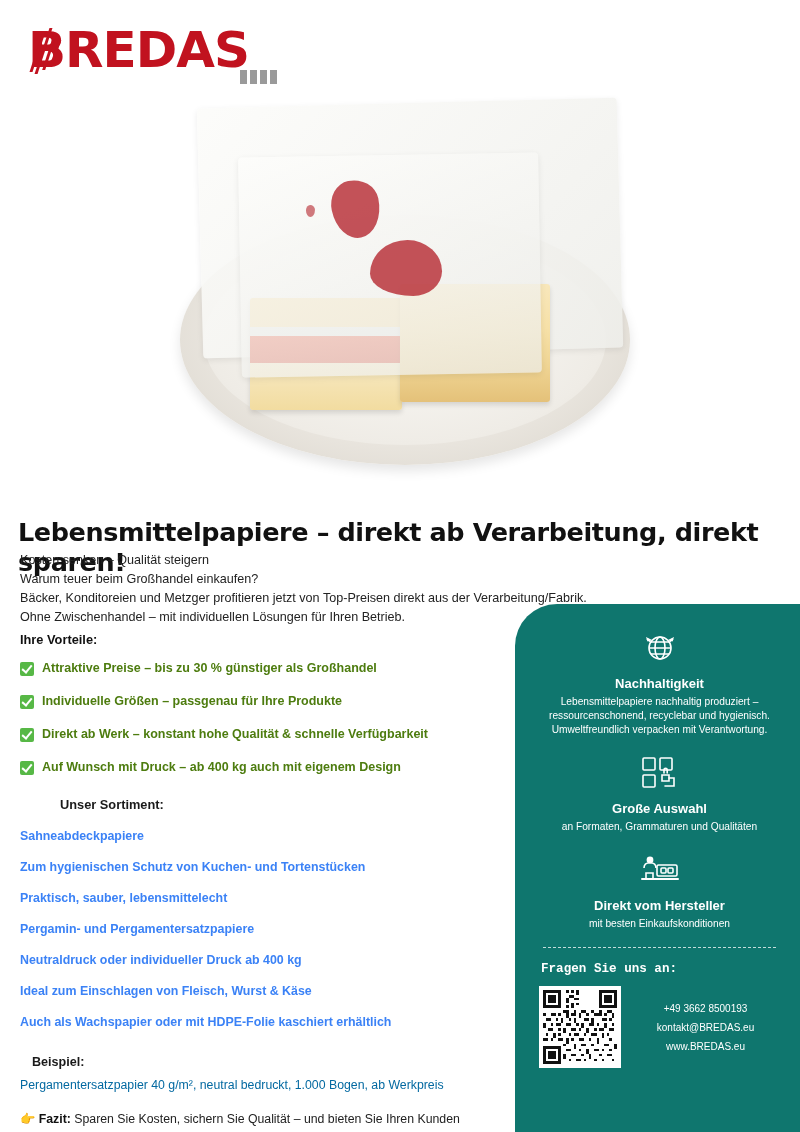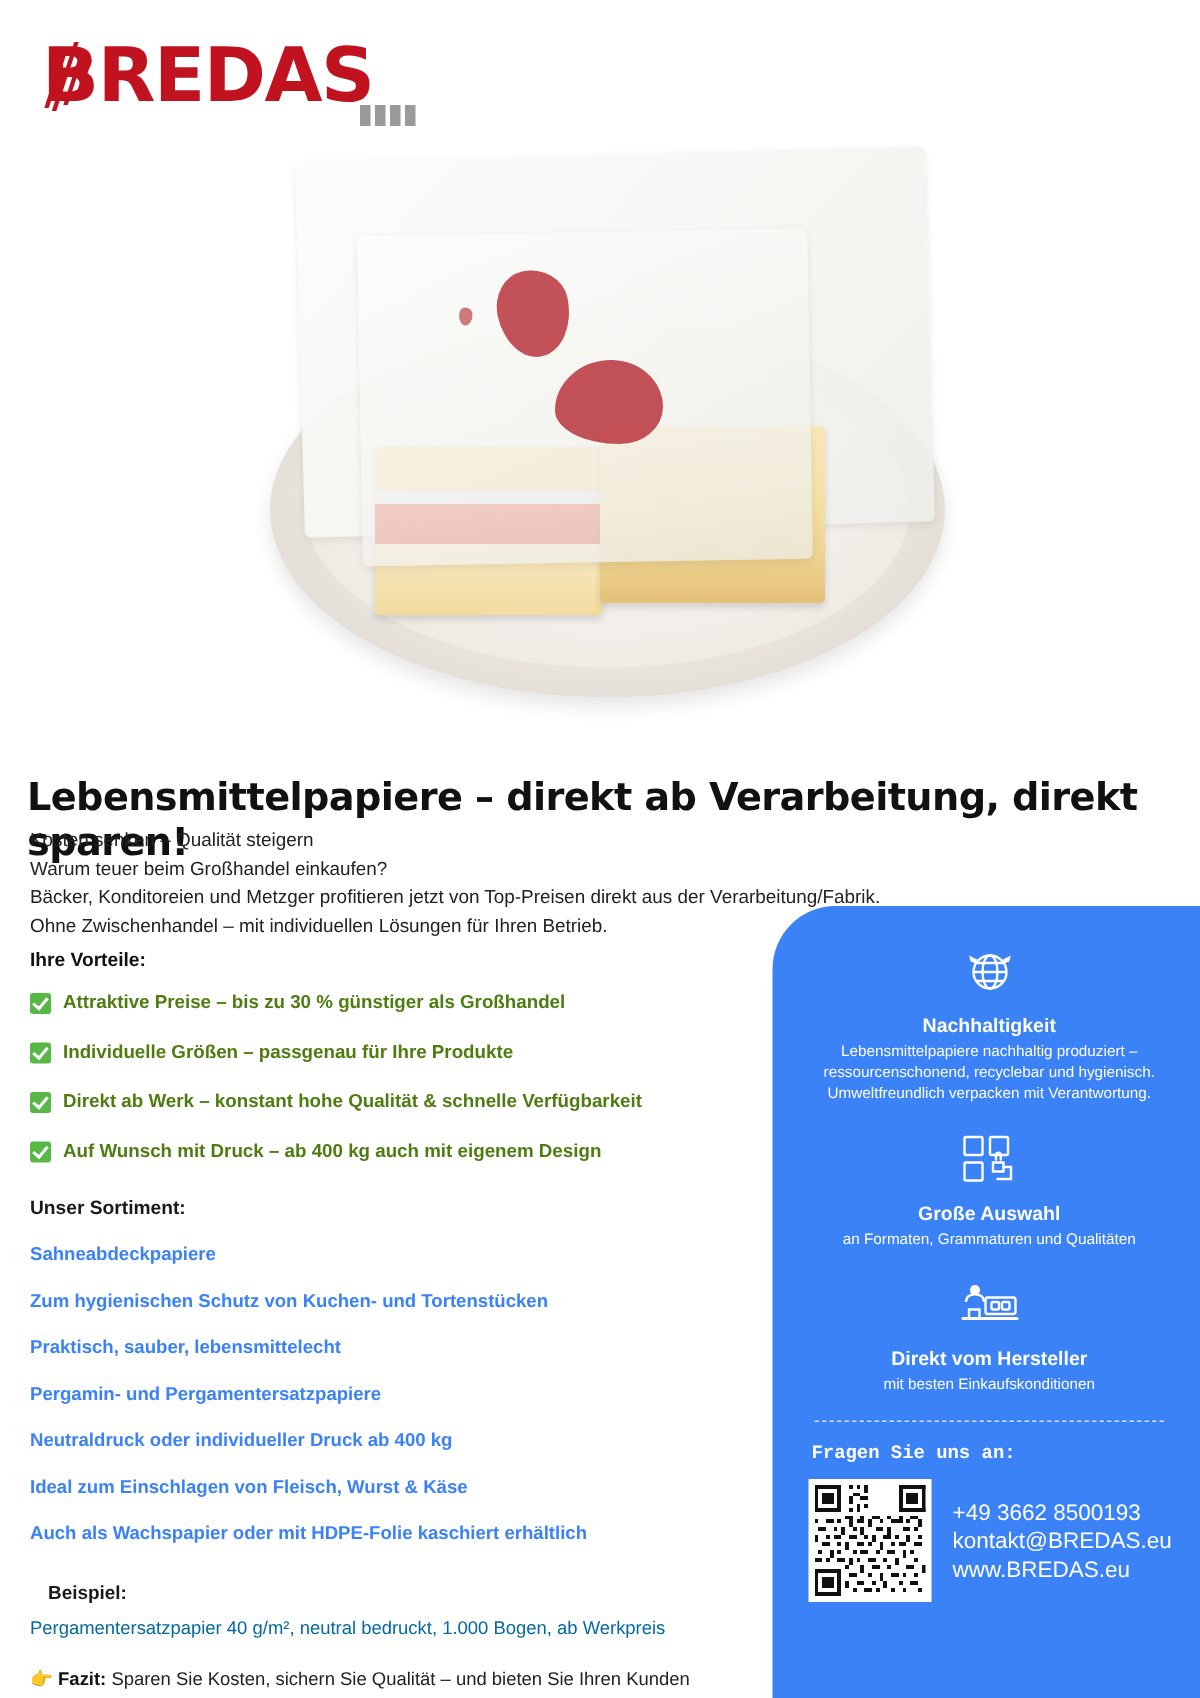--- a/index.html
+++ b/index.html
@@ -204,20 +204,21 @@
     left: 4px; top: 1px;
     width: 4px; height: 8px;
     border: solid #fff;
     border-width: 0 2px 2px 0;
     transform: rotate(40deg);
   }
   .assort-title {
     margin-top: 22px;
     font-size: 12.8px;
     font-weight: bold;
+    margin-left: 40px;
   }
   .assort-item {
     font-size: 12.4px;
     font-weight: bold;
     color: #3b82f6;
     margin-top: 17px;
   }
   .example-title {
     margin-top: 26px;
     font-size: 12.6px;
@@ -239,21 +240,21 @@
   .fazit b { color: #111; }
   .hand { color: #e8a33d; }
 
   
   .sidebar {
     position: absolute;
     right: 0;
     top: 604px;
     width: 285px;
     height: 528px;
-    background: #3b82f6;
+    background: #0f766e;
     border-top-left-radius: 42px;
     color: #fff;
     padding: 22px 20px 0 24px;
   }
   .sb-block { text-align: center; }
   .sb-icon {
     height: 44px;
     display: flex;
     align-items: center;
     justify-content: center;
@@ -286,23 +287,23 @@
     gap: 14px;
   }
   .qr {
     width: 82px; height: 82px;
     background: #fff;
     padding: 4px;
     flex: 0 0 auto;
   }
   .qr svg { display: block; }
   .contact-lines {
-    font-size: 15px;
+    font-size: 10px;
     line-height: 19px;
-    text-align: left;
+    text-align: center;
     flex: 1 1 auto;
     padding-right: 4px;
   }
 </style>
 </head>
 <body>
 
 <div class="logo-wrap">
   <div class="logo-slash">
     <i style="left:0px;  top:4px;  height:40px;"></i>

